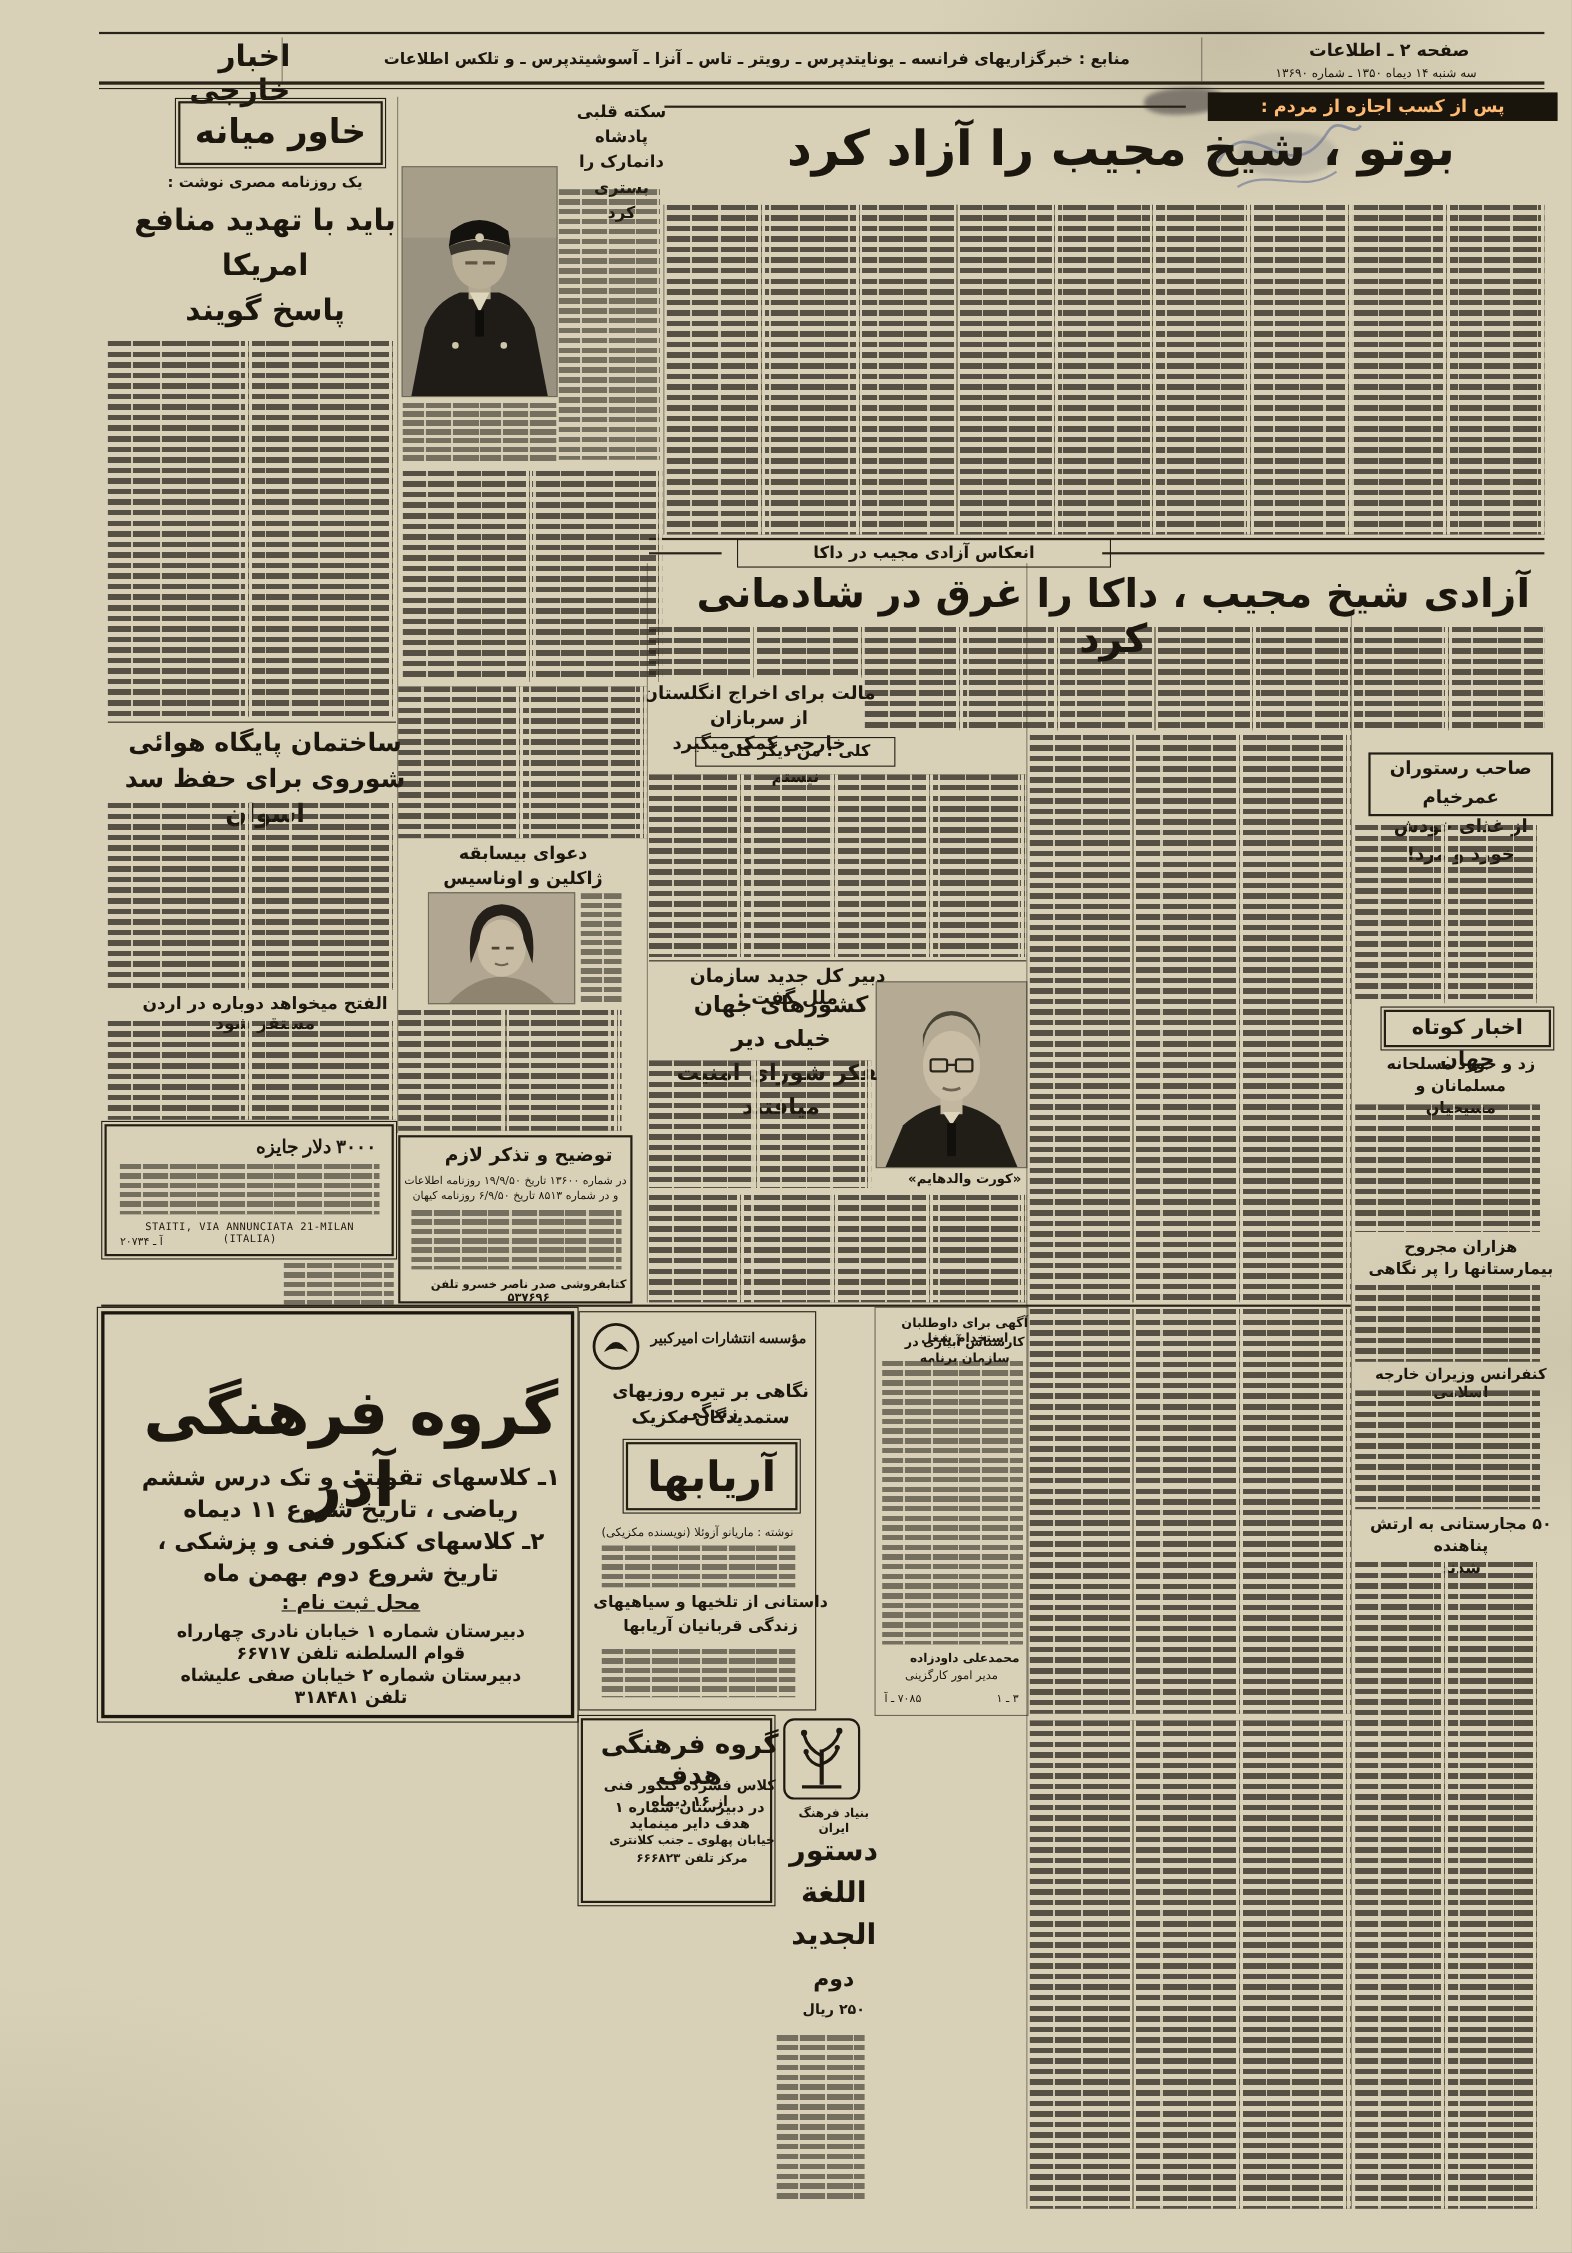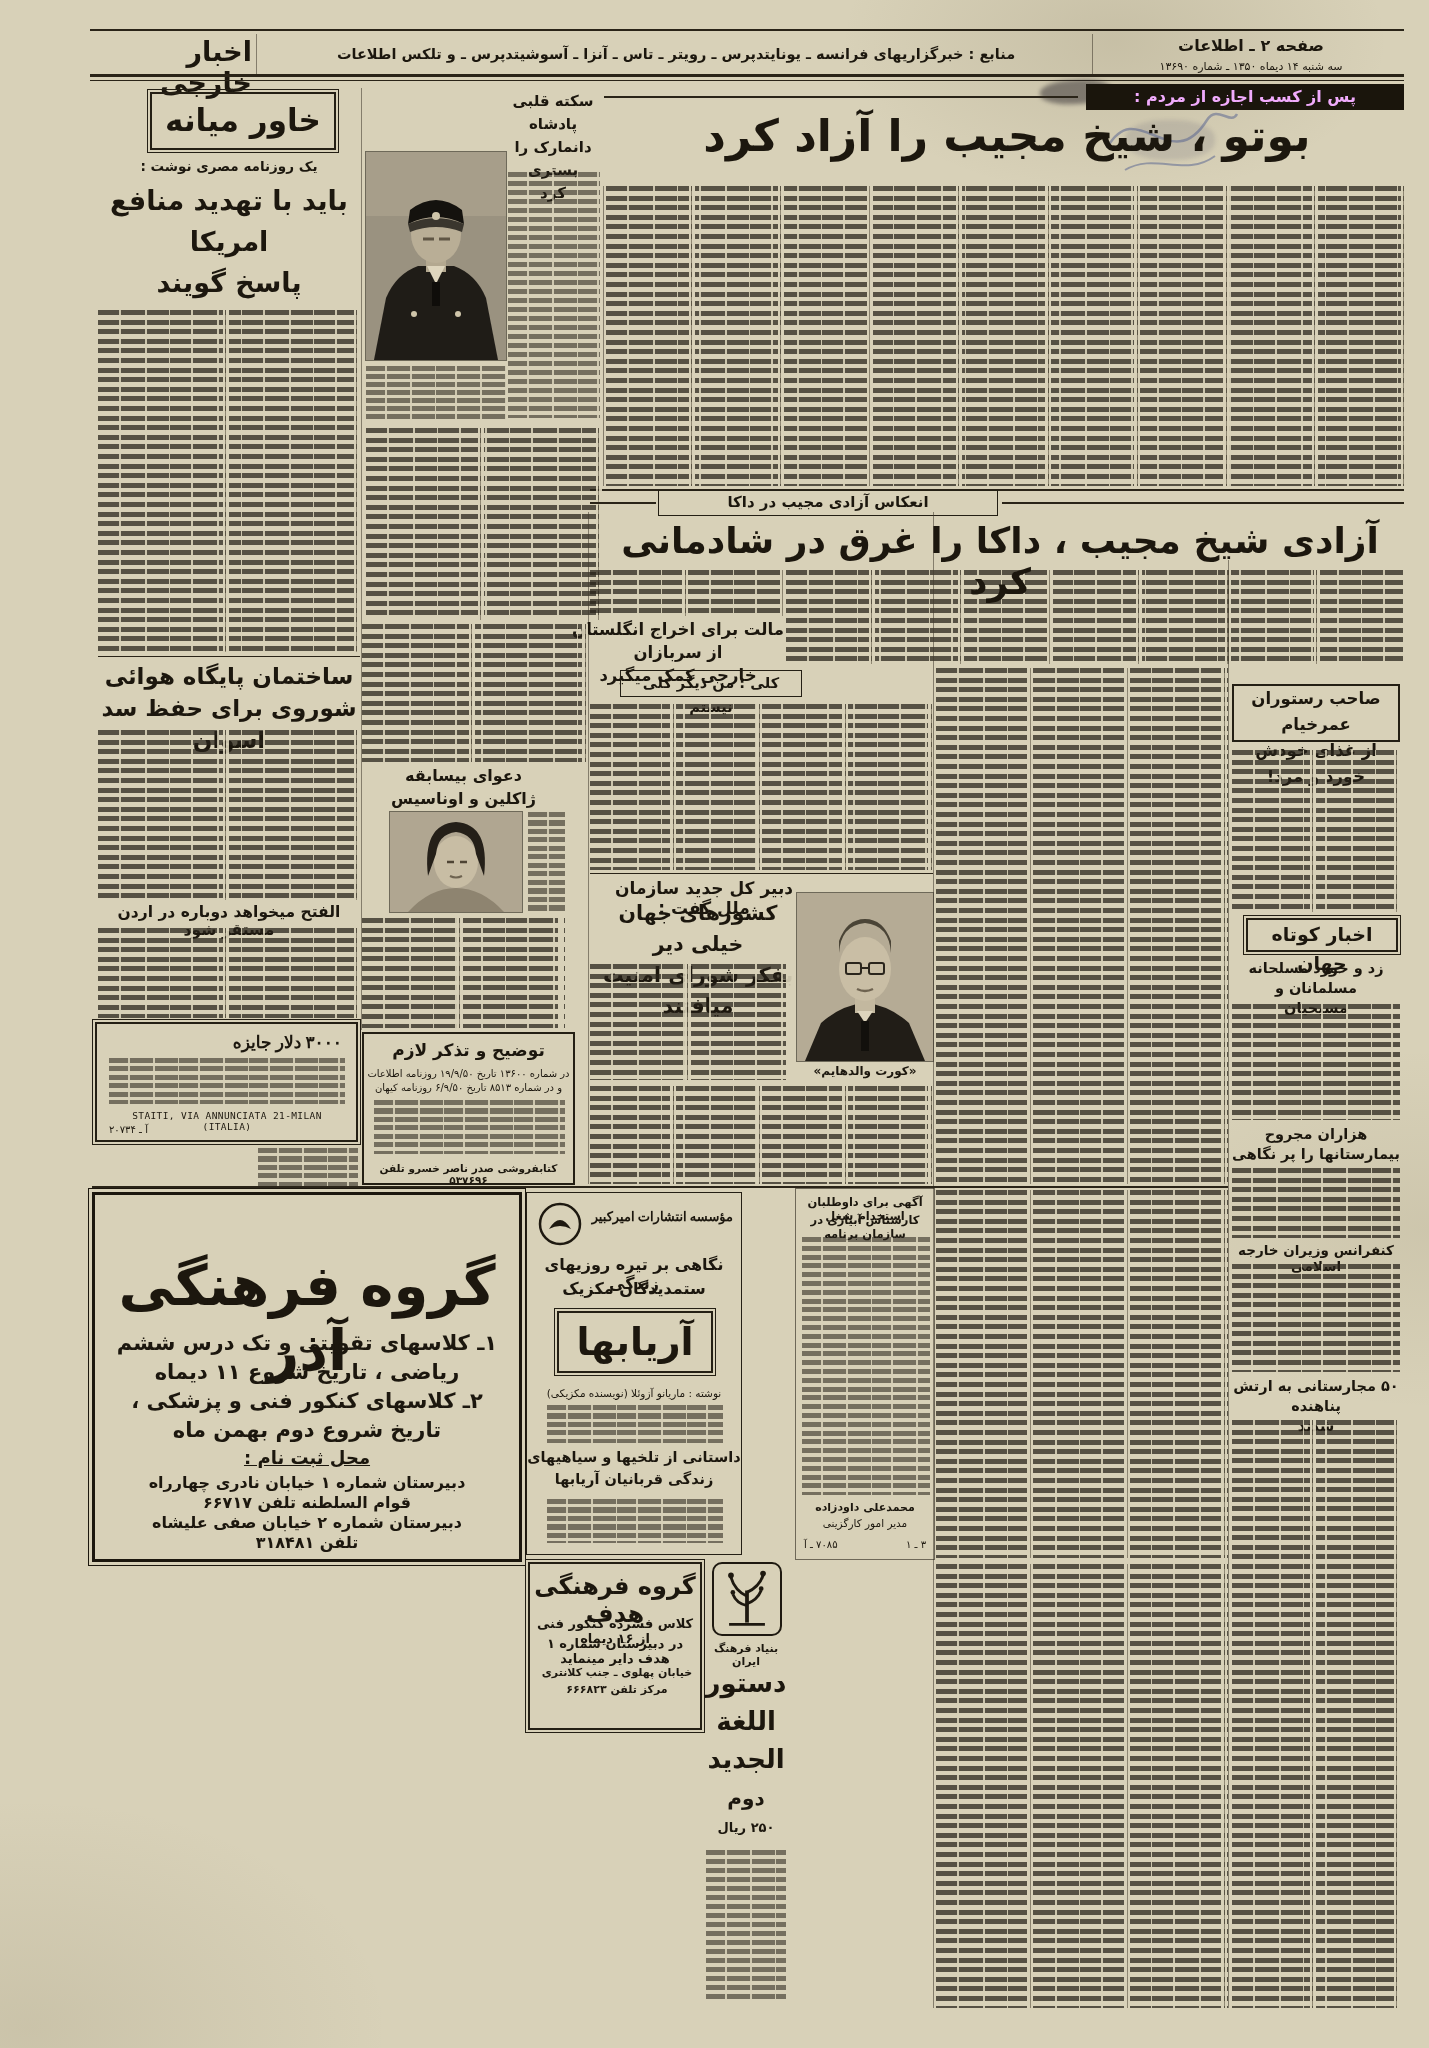--- a/index.html
+++ b/index.html
@@ -8,29 +8,29 @@
     position: relative; width: 1429px; height: 2048px; overflow: hidden;
     direction: rtl; color: #1c170e;
     font-family: "DejaVu Sans", sans-serif;
     background:
       radial-gradient(ellipse 420px 240px at 78% 2%, rgba(110,100,70,.16), transparent 65%),
       radial-gradient(ellipse 600px 380px at 2% 99%, rgba(110,100,70,.13), transparent 60%),
       radial-gradient(ellipse 500px 300px at 100% 60%, rgba(110,100,70,.10), transparent 60%),
       #d8d1b8;
   }
   .abs { position: absolute; }
-  .b { font-weight: bold; }
+  .b { font-weight: bold; margin-left: 12px; }
   .c { text-align: center; }
   .r { text-align: right; font-family: Liberation Serif, serif; }
   .hr { position: absolute; background: #2a2418; }
   .vr { position: absolute; background: rgba(64,57,44,.55); width: 1px; }
   .box  { border: 2px solid #241f14; }
   .box1 { border: 1.5px solid #241f14; }
   .dbox { border: 2px solid #241f14; outline: 1px solid #241f14; outline-offset: 2px; }
-  .rev  { background: #1a150c; color: #f0abfc; }
+  .rev  { background: #1a150c; color: #fdba74; }
   .hollow { color: rgba(216,209,184,.12); -webkit-text-stroke: 1.8px #16110a; }
   @supports not (-webkit-text-stroke: 1px black) { .hollow { color: #16110a; } }
 
   
   .fx, .fxs {
     position: absolute; opacity: .92;
   }
   .fx {
     --cw: 86px; --lp: 9.6px;
     background-image:

